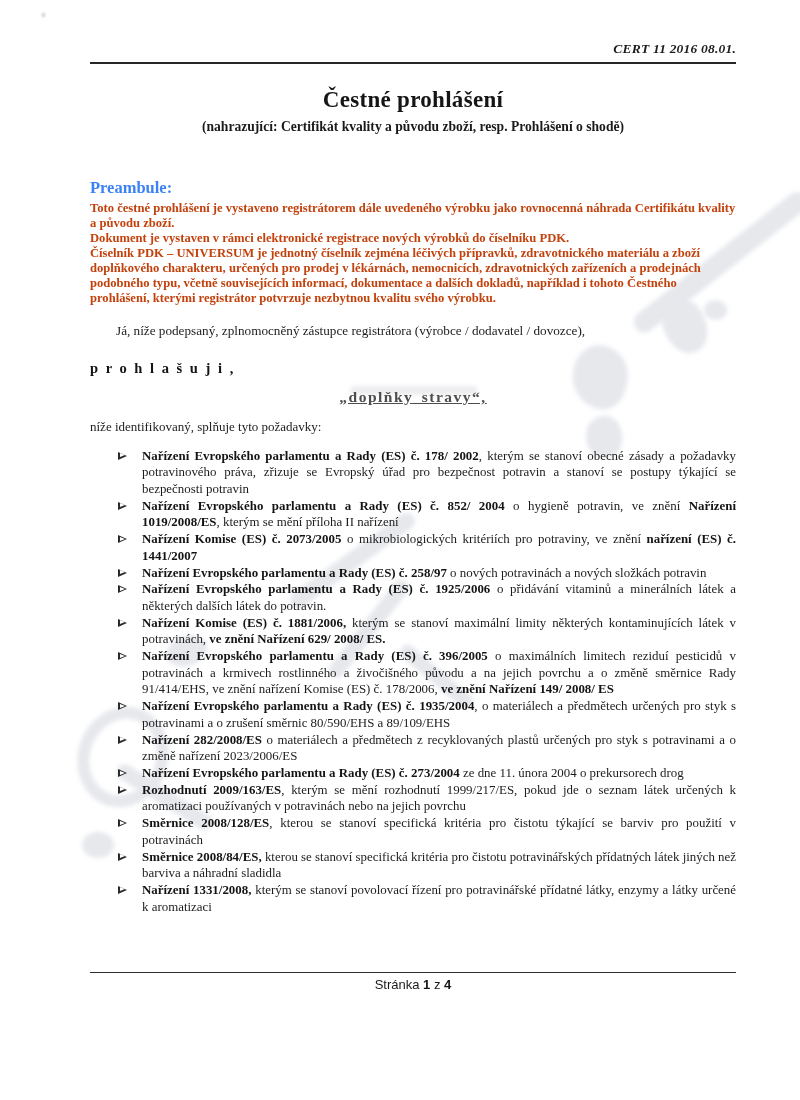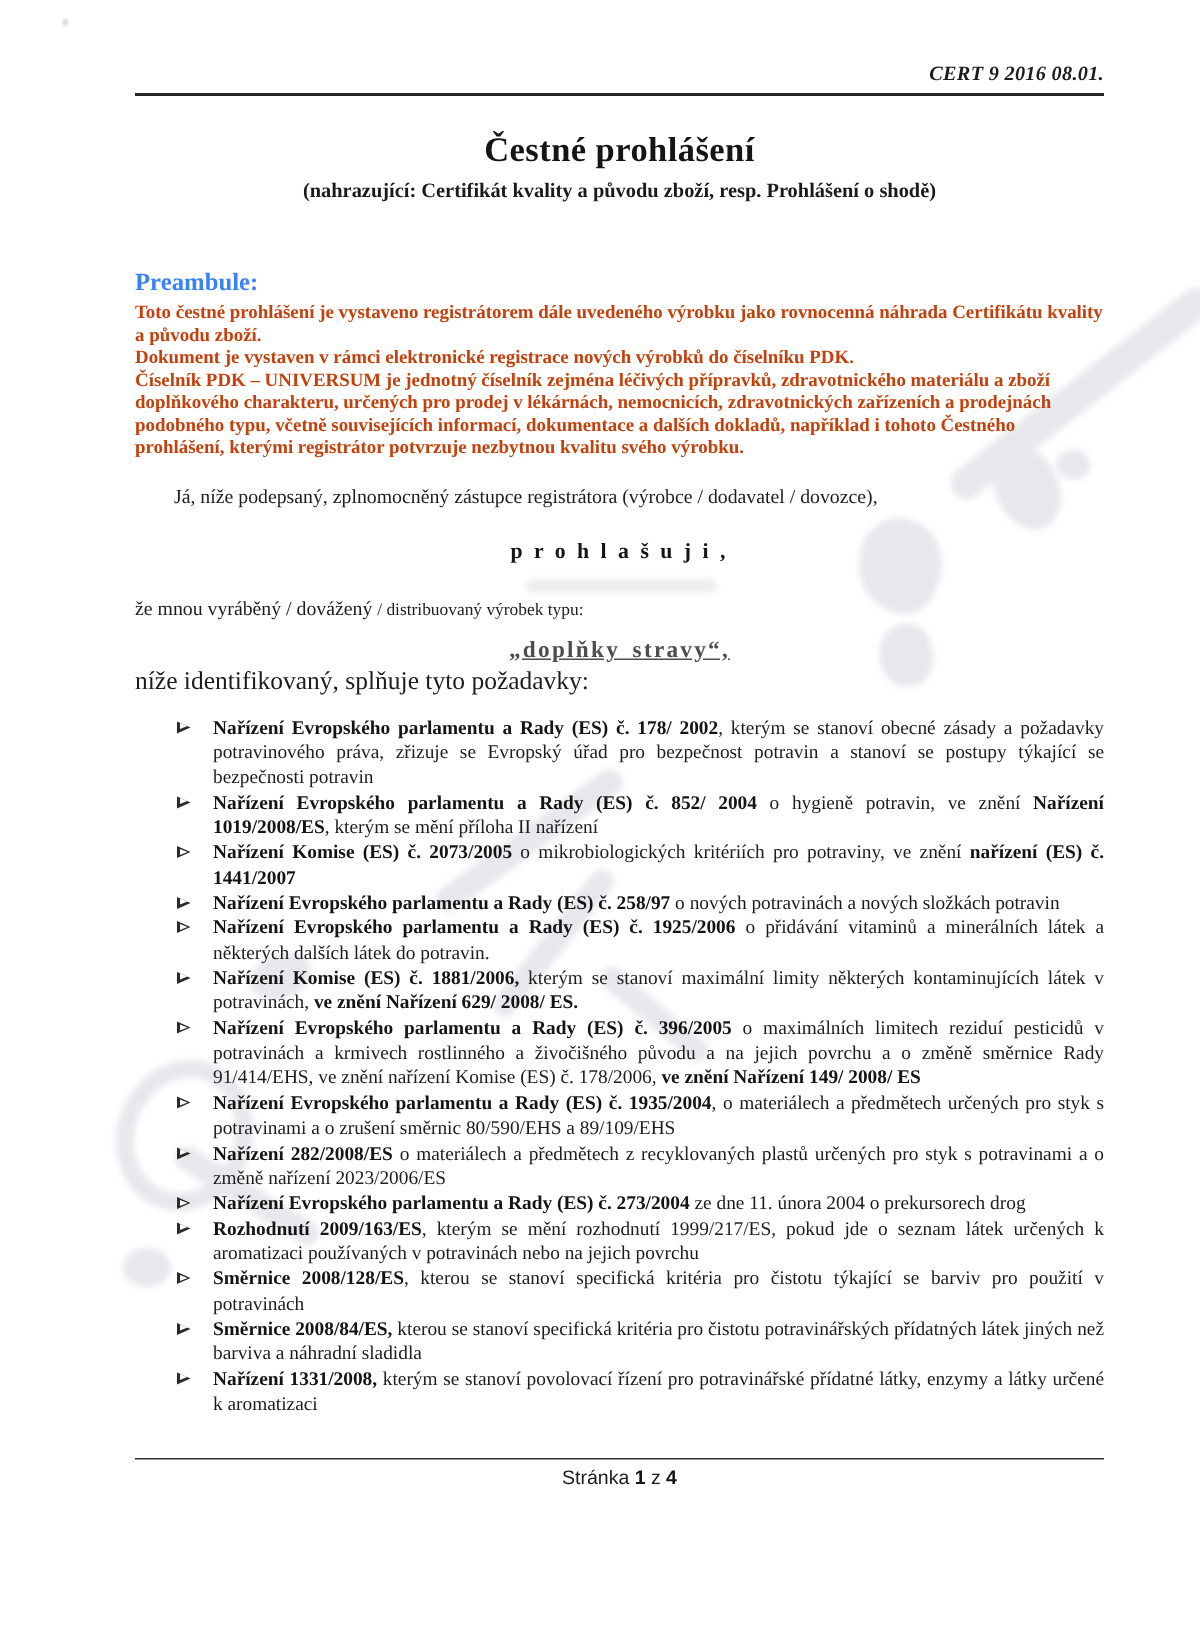--- a/index.html
+++ b/index.html
@@ -49,35 +49,35 @@
     text-align:left;
   }
   .preamble-text p{margin:0;}
   
   .decl-intro{
     margin-top:17px;
     font-size:13.2px;
     padding-left:26px;
   }
   .decl-verb{
-    margin-top:21px;text-align:center;
+    margin-top:21px;
     font-size:14.5px;font-weight:bold;
     letter-spacing:2px;color:#141414;
   }
   .product-line{margin-top:21px;font-size:13.2px;}
   .product-line .secondary{font-size:11.6px;}
   .product-type{
     margin-top:11px;text-align:center;
     font-size:15.5px;font-weight:bold;
     color:#4d4d4d;
     text-decoration:underline;
     letter-spacing:1.5px;
     word-spacing:3px;
   }
-  .req-intro{margin-top:1px;font-size:17px;}
+  .req-intro{margin-top:13px;font-size:13px;}
   
   ul.req-list{
     list-style:none;
     margin:13px 0 0 0;
     padding:0 0 0 25px;
   }
   ul.req-list li{
     position:relative;
     padding-left:27px;
     font-size:12.9px;
@@ -126,37 +126,36 @@
   <div class="wm" style="left:292px;top:596px;width:150px;height:17px;border-radius:9px;transform:rotate(-36deg);transform-origin:left center;"></div>
   <div class="wm" style="left:332px;top:668px;width:120px;height:16px;border-radius:8px;transform:rotate(-52deg);transform-origin:left center;"></div>
   <div class="wm" style="left:402px;top:640px;width:90px;height:15px;border-radius:8px;transform:rotate(40deg);transform-origin:left center;"></div>
   <div class="wm ring" style="left:78px;top:706px;width:66px;height:78px;border-radius:50%;transform:rotate(20deg);"></div>
   <div class="wm" style="left:118px;top:760px;width:110px;height:16px;border-radius:8px;transform:rotate(32deg);transform-origin:left center;"></div>
   <div class="wm" style="left:166px;top:636px;width:42px;height:30px;border-radius:50%;transform:rotate(-20deg);"></div>
   <div class="wm" style="left:82px;top:832px;width:32px;height:26px;border-radius:50%;"></div>
 
   <div class="content">
 
-    <div class="doc-code">CERT 9 2016 08.01.</div>
+    <div class="doc-code">CERT 11 2016 08.01.</div>
     <div class="rule-top"></div>
 
     <div class="title">Čestné prohlášení</div>
     <div class="subtitle">(nahrazující: Certifikát kvality a původu zboží, resp. Prohlášení o shodě)</div>
 
     <div class="preamble-heading">Preambule:</div>
     <div class="preamble-text">
       <p>Toto čestné prohlášení je vystaveno registrátorem dále uvedeného výrobku jako rovnocenná náhrada Certifikátu kvality a původu zboží.</p>
       <p>Dokument je vystaven v rámci elektronické registrace nových výrobků do číselníku PDK.</p>
       <p>Číselník PDK – UNIVERSUM je jednotný číselník zejména léčivých přípravků, zdravotnického materiálu a zboží doplňkového charakteru, určených pro prodej v lékárnách, nemocnicích, zdravotnických zařízeních a prodejnách podobného typu, včetně souvisejících informací, dokumentace a dalších dokladů, například i tohoto Čestného prohlášení, kterými registrátor potvrzuje nezbytnou kvalitu svého výrobku.</p>
     </div>
 
     <div class="decl-intro">Já, níže podepsaný, zplnomocněný zástupce registrátora (výrobce / dodavatel / dovozce),</div>
     <div class="decl-verb">p r o h l a š u j i ,</div>
 
-    <div class="product-line"><span>že mnou vyráběný / dovážený </span><span class="secondary"> / distribuovaný výrobek typu:</span></div>
 
     <div class="product-type">„doplňky stravy“,</div>
 
     <div class="req-intro">níže identifikovaný, splňuje tyto požadavky:</div>
 
     <ul class="req-list">
         <li><span class="bullet"></span><span class="bold">Nařízení Evropského parlamentu a Rady (ES) č. 178/ 2002</span><span>, kterým se stanoví obecné zásady a požadavky potravinového práva, zřizuje se Evropský úřad pro bezpečnost potravin a stanoví se postupy týkající se bezpečnosti potravin</span></li>
         <li><span class="bullet"></span><span class="bold">Nařízení Evropského parlamentu a Rady (ES) č. 852/ 2004</span><span> o hygieně potravin, ve znění </span><span class="bold">Nařízení 1019/2008/ES</span><span>, kterým se mění příloha II nařízení</span></li>
         <li><span class="bullet"></span><span class="bold">Nařízení Komise (ES) č. 2073/2005</span><span> o mikrobiologických kritériích pro potraviny, ve znění </span><span class="bold">nařízení (ES) č. 1441/2007</span></li>
         <li><span class="bullet"></span><span class="bold">Nařízení Evropského parlamentu a Rady (ES) č. 258/97</span><span> o nových potravinách a nových složkách potravin</span></li>

